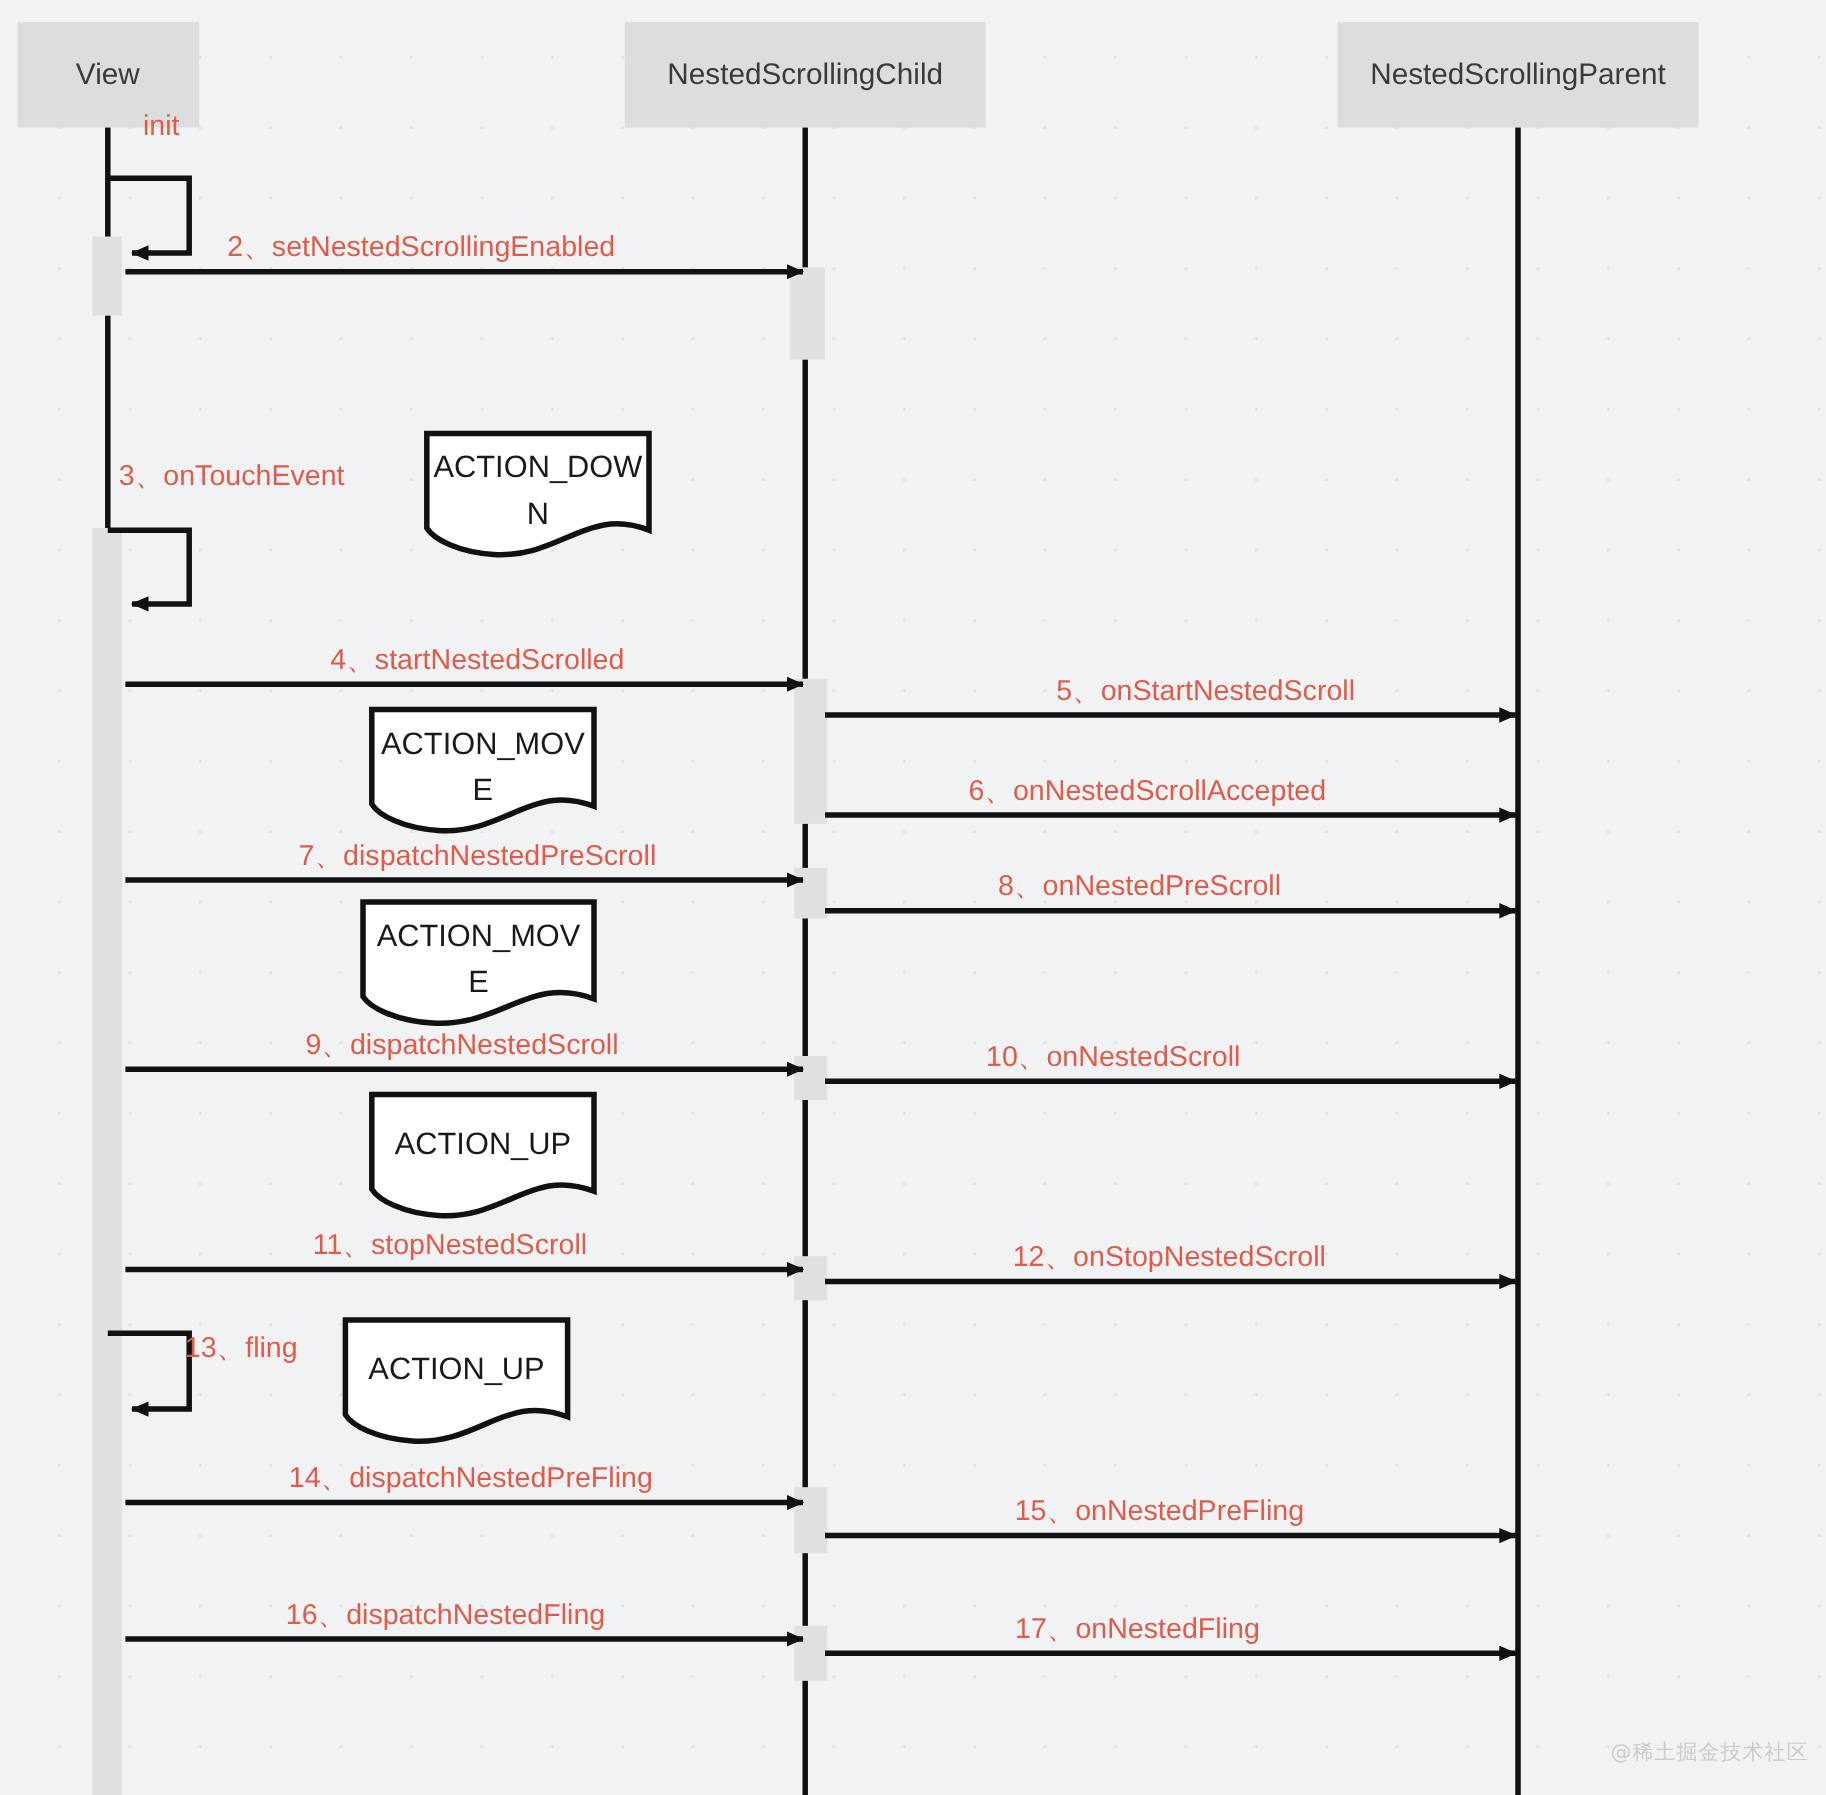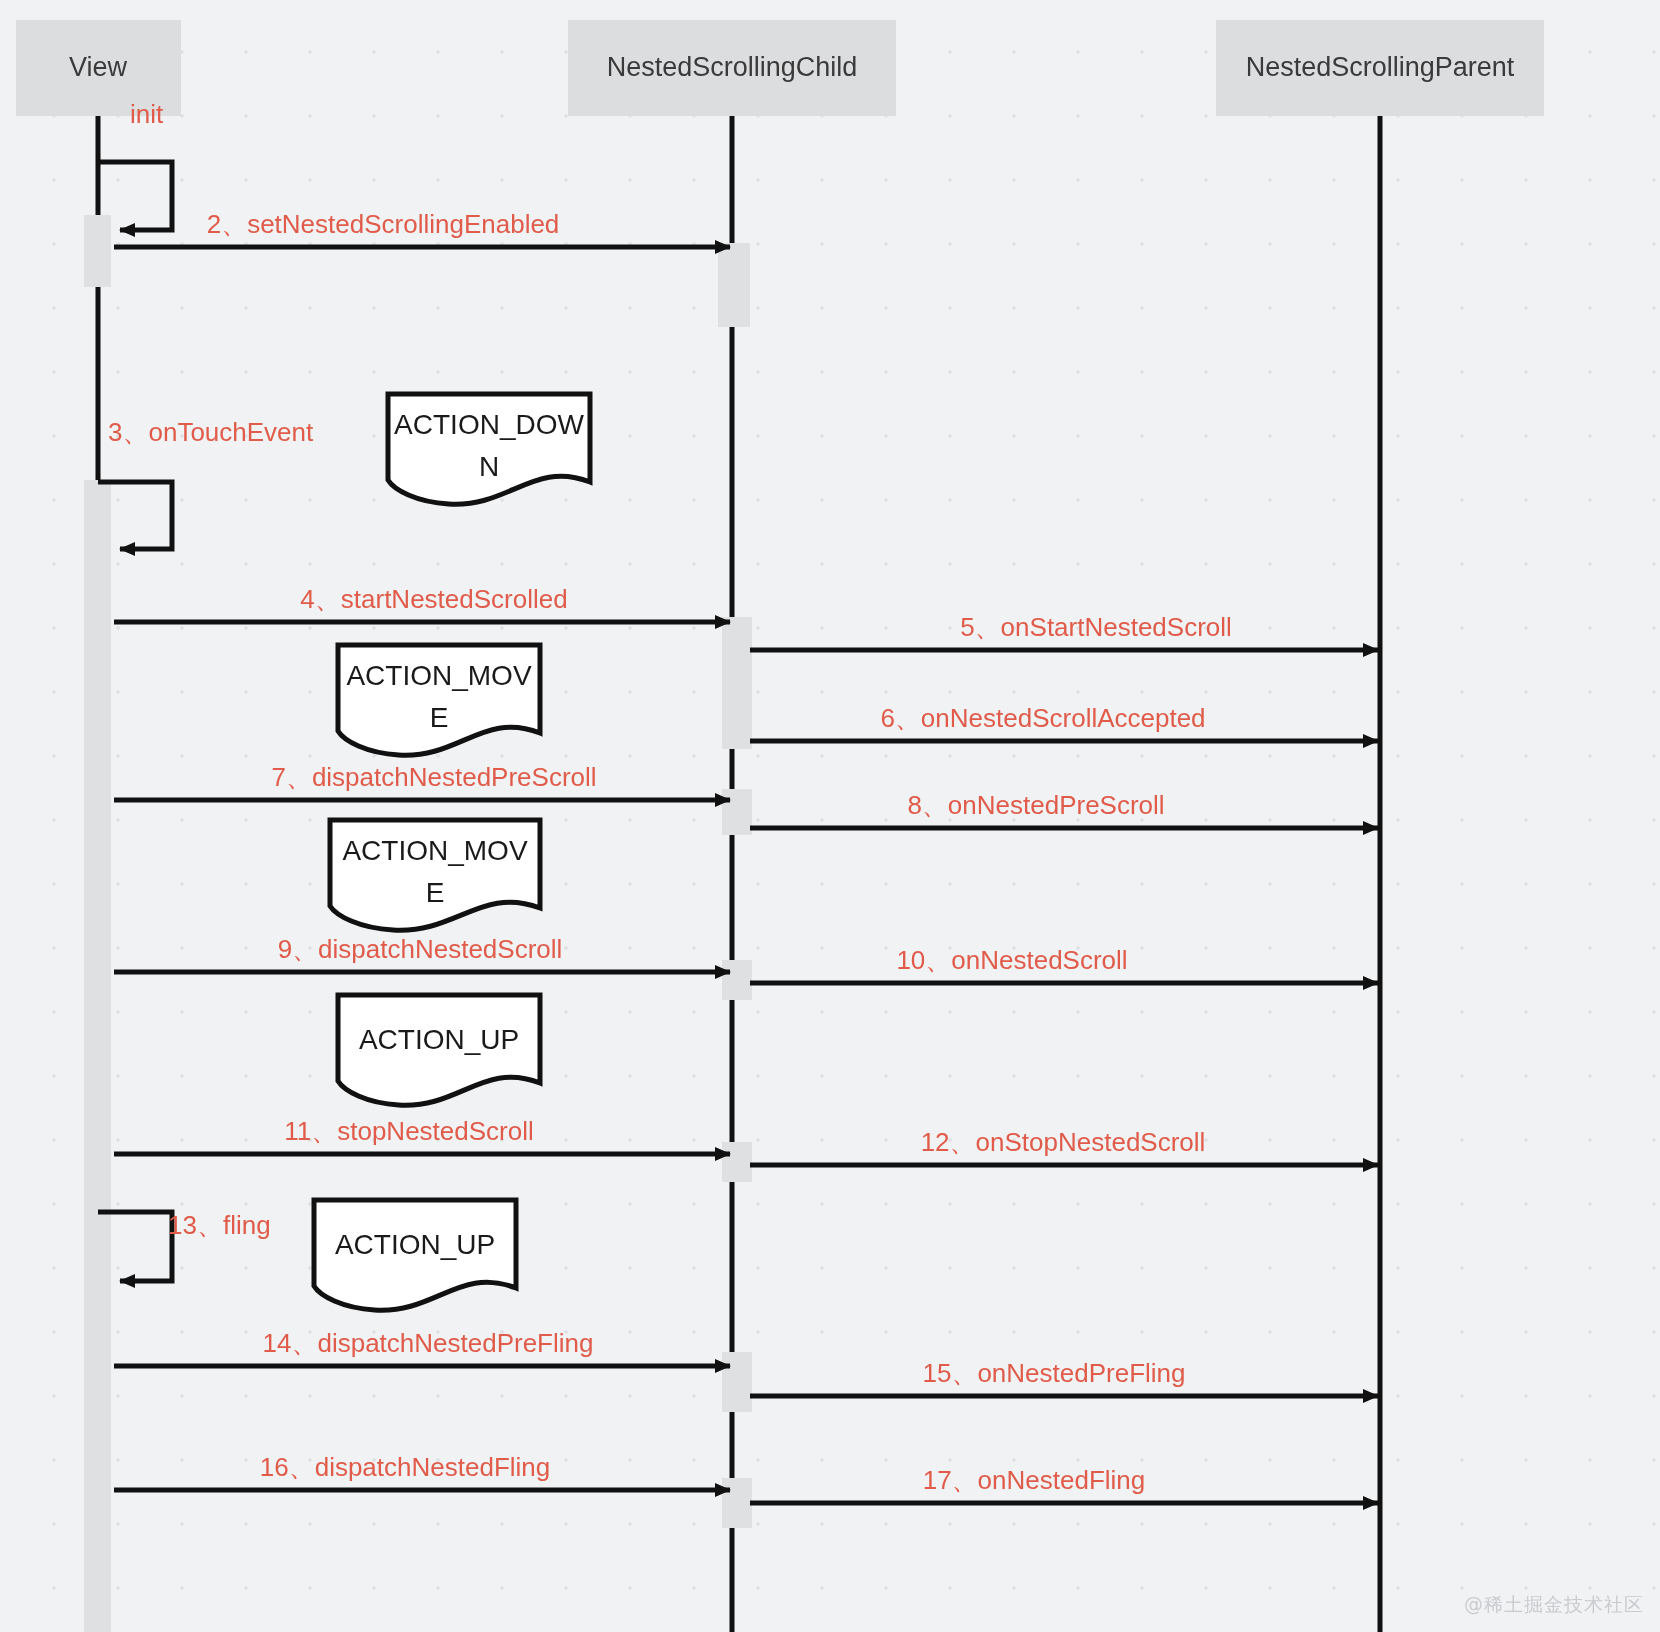--- a/index.html
+++ b/index.html
@@ -13,21 +13,21 @@
   #stage{
     position:absolute;inset:0;
     width:1660px;height:1632px;
     background-color:#f1f2f4;
     background-image:radial-gradient(circle, #e2e3e6 1.6px, transparent 1.7px);
     background-size:64px 64px;
     background-position:22px 20px;
   }
   svg.layer{position:absolute;top:0;left:0;width:1660px;height:1632px;}
   .wm{
-    position:absolute;right:16px;bottom:14px;
+    position:absolute;right:16px;bottom:26px;
     font-size:19px;color:#c9cbcf;letter-spacing:1px;
     font-family:"DejaVu Sans","Liberation Sans",sans-serif;
     user-select:none;
   }
 </style>
 </head>
 <body>
 
 <div id="stage">
 

